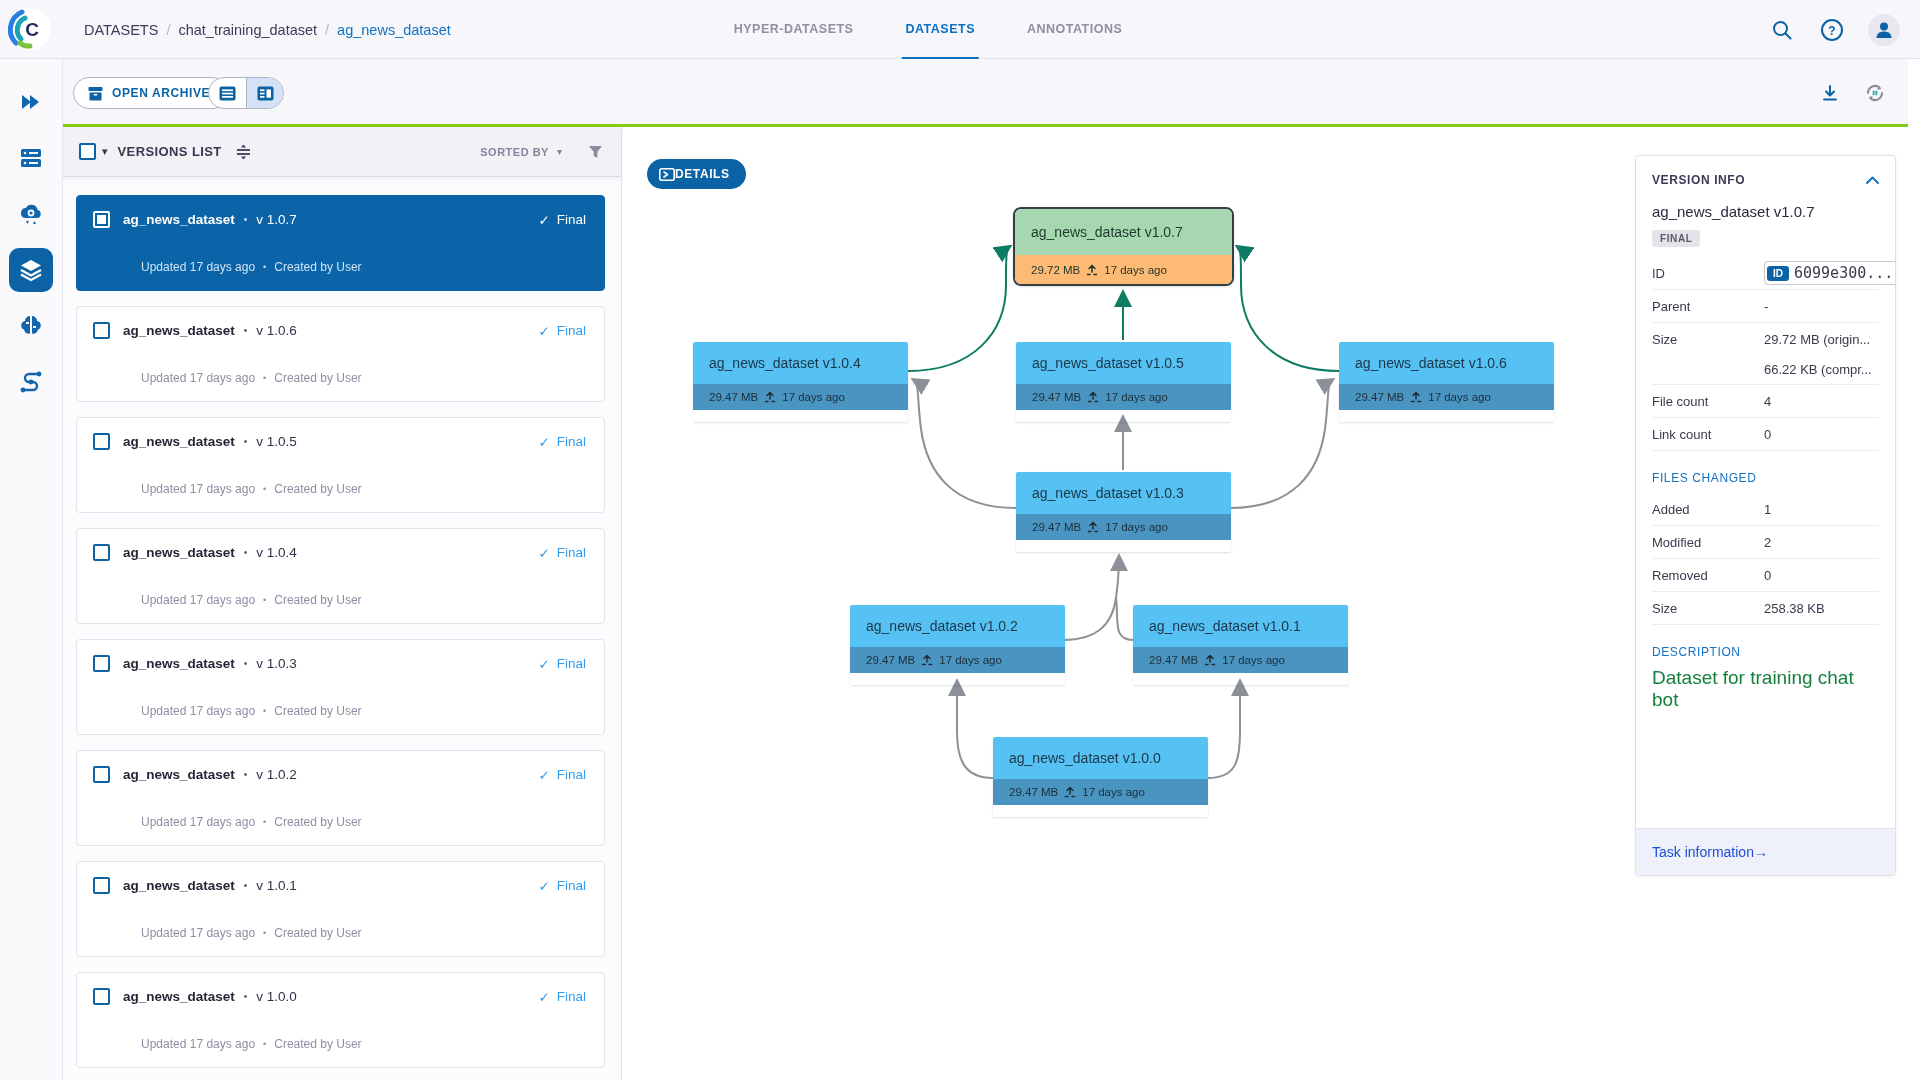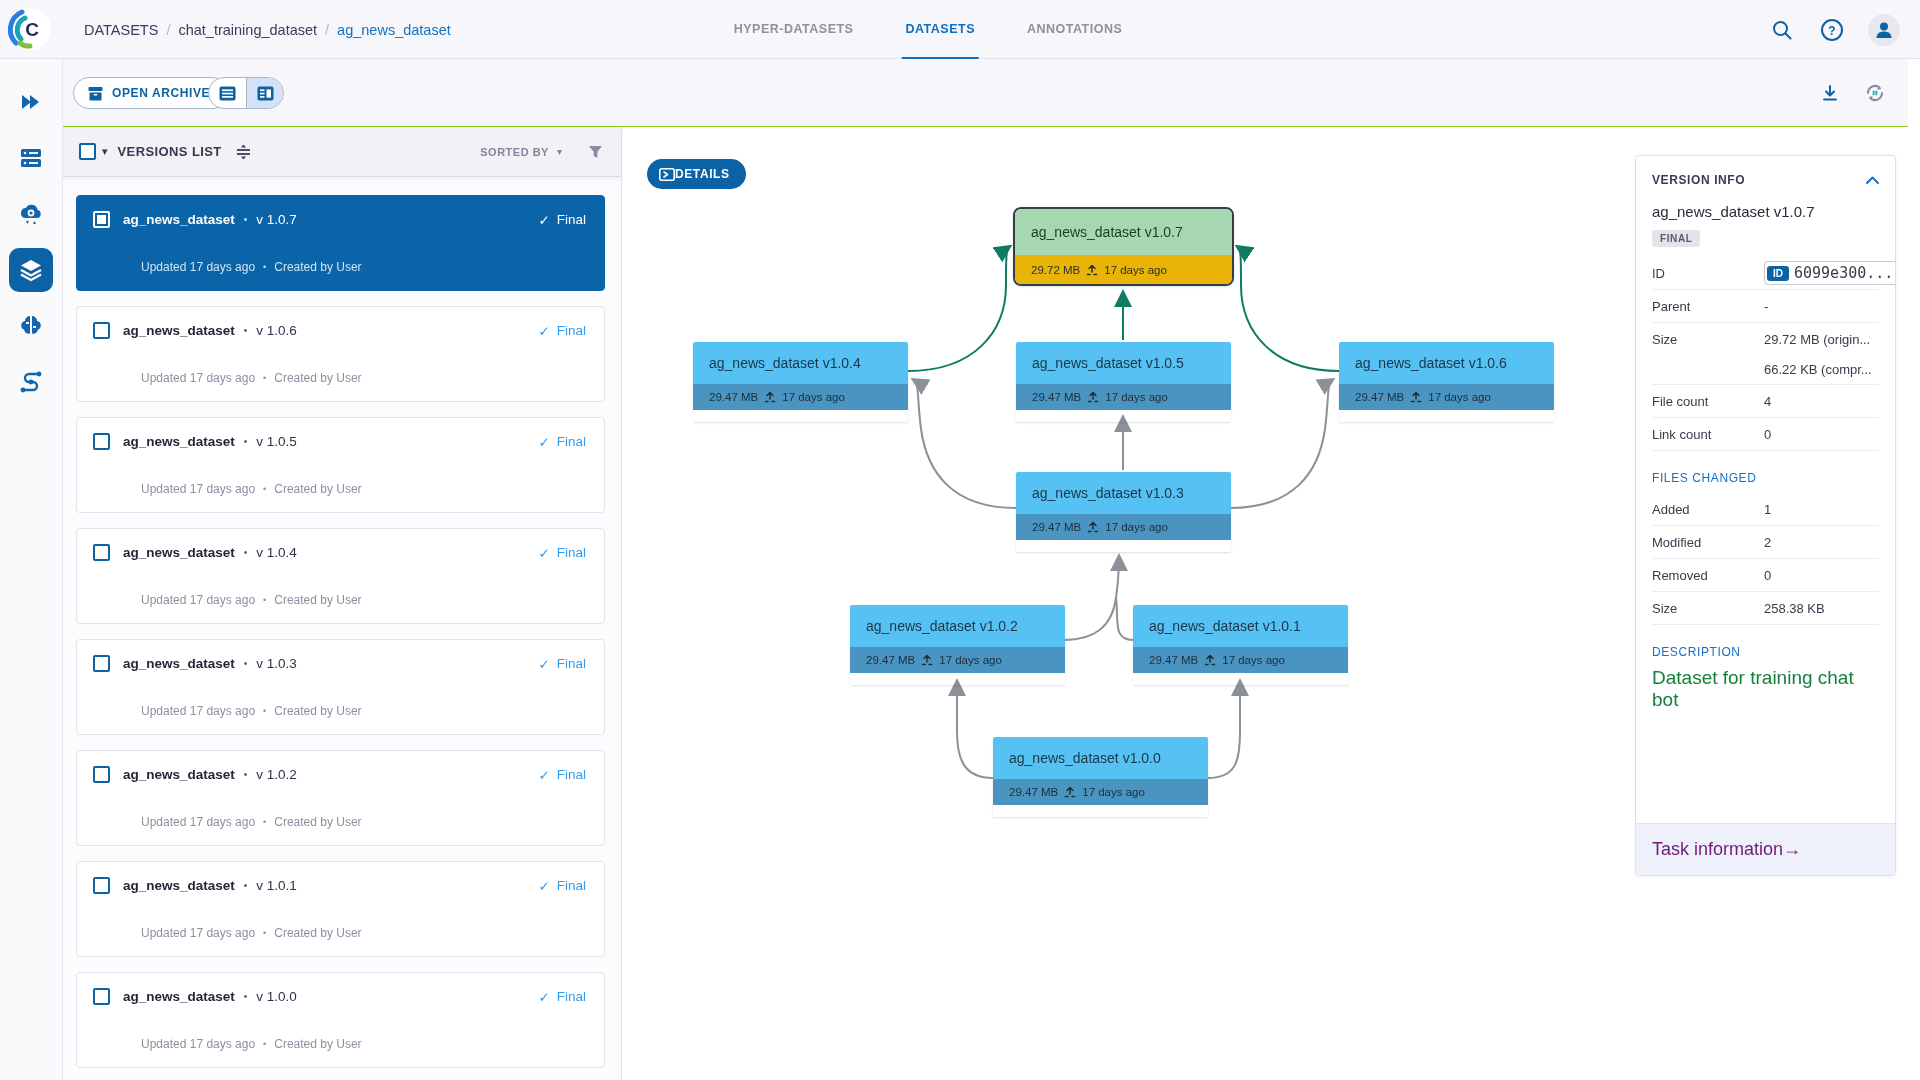--- a/index.html
+++ b/index.html
@@ -19,21 +19,21 @@
   .topbar-icons { position:absolute; right:20px; top:0; height:59px; display:flex; align-items:center; gap:22px; }
   .tb-icon { width:28px; height:28px; display:flex; align-items:center; justify-content:center; cursor:pointer; }
   .avatar { width:32px; height:32px; border-radius:50%; background:#e7e7f0; display:flex; align-items:center; justify-content:center; cursor:pointer; }
 
   
   .sidebar { position:absolute; left:0; top:59px; width:63px; bottom:0; background:#fafafd; border-right:1px solid #e6e6ef; z-index:20; }
   .side-item { position:absolute; left:50%; transform:translateX(-50%); width:44px; height:44px; display:flex; align-items:center; justify-content:center; border-radius:10px; cursor:pointer; color:#1166ad; }
   .side-item.active { background:#0b63a5; color:#fff; }
 
   
-  .toolbar { position:absolute; left:63px; top:59px; right:12px; height:68px; background:#f6f6fb; border-bottom:1px solid #84cc16; z-index:25; }
+  .toolbar { position:absolute; left:63px; top:59px; right:12px; height:68px; background:#f6f6fb; border-bottom:3px solid #84cc16; z-index:25; }
   .btn-archive { position:absolute; left:10px; top:18px; height:32px; padding:0 18px 0 14px; display:flex; align-items:center; gap:9px; background:#fff; border:1px solid #aab6c8; border-radius:16px; color:#0b63a5; font-size:12px; font-weight:bold; letter-spacing:.6px; cursor:pointer; }
   .toggle-group { position:absolute; left:145px; top:18px; height:32px; display:flex; border:1px solid #aab6c8; border-radius:16px; overflow:hidden; background:#fff; }
   .toggle-btn { width:37px; height:100%; display:flex; align-items:center; justify-content:center; cursor:pointer; color:#0b63a5; }
   .toggle-btn.active { background:#d4e1f6; }
   .toggle-btn + .toggle-btn { border-left:1px solid #aab6c8; }
   .toolbar-right { position:absolute; right:22px; top:18px; height:32px; display:flex; align-items:center; gap:24px; }
   .tr-icon { cursor:pointer; display:flex; }
 
   
   .vpanel { position:absolute; left:63px; top:127px; width:559px; bottom:0; background:#fcfcfe; border-right:1px solid #e4e4ec; z-index:10; }
@@ -67,41 +67,41 @@
   .main { position:absolute; left:622px; top:127px; right:0; bottom:0; background:#fff; }
   .btn-details { position:absolute; left:25px; top:32px; height:30px; padding:0 16px 0 12px; display:flex; align-items:center; background:#0b63a5; color:#fff; border-radius:15px; font-size:12px; font-weight:bold; letter-spacing:.6px; cursor:pointer; z-index:5; }
   .edges { position:absolute; left:0; top:0; pointer-events:none; }
   .gnode { position:absolute; width:215px; height:80px; border-radius:2px; overflow:hidden; cursor:pointer; box-shadow:0 1px 2px rgba(30,50,70,.15); }
   .gnode .nt { height:42px; display:flex; align-items:center; padding:0 16px; font-size:14px; color:#1c3649; }
   .gnode .nf { height:26px; display:flex; align-items:center; gap:6px; padding:0 16px; font-size:11.5px; color:#1d2e38; }
   .gnode.blue .nt { background:#56c1f3; }
   .gnode.blue .nf { background:#4a94c1; }
   .gnode.green { width:221px; height:79px; border:2px solid #323f47; border-radius:8px; }
   .gnode.green .nt { height:46px; background:#a6d7b0; color:#1e3a2b; }
-  .gnode.green .nf { height:29px; background:#eab308; color:#1e3228; }
+  .gnode.green .nf { height:29px; background:#fdba74; color:#1e3228; }
 
   
   .ipanel { position:absolute; right:24px; top:28px; width:261px; height:721px; background:#fff; border:1px solid #dfdfe9; border-radius:4px; box-shadow:0 1px 4px rgba(40,40,80,.05); display:flex; flex-direction:column; }
   .ip-head { display:flex; align-items:center; justify-content:space-between; padding:17px 16px 10px 16px; }
   .ip-head-title { font-size:12px; font-weight:bold; letter-spacing:.6px; color:#3a3a55; }
   .ip-chevron { color:#1373c4; cursor:pointer; display:flex; }
   .ip-body { flex:1; padding:6px 16px 0 16px; overflow:hidden; }
   .ip-title { font-size:15px; color:#2b2b3d; margin-bottom:8px; }
   .ip-badge { display:inline-block; background:#e3e3e9; color:#5a5a6c; font-size:10px; font-weight:bold; letter-spacing:.6px; padding:3px 8px; border-radius:3px; margin-bottom:10px; }
   .ip-row { display:flex; align-items:center; min-height:33px; border-bottom:1px solid #ebebf2; font-size:13px; color:#3a3a4c; }
   .ip-row.no-border { border-bottom:none; }
   .ip-label { width:112px; flex:none; }
   .ip-value { flex:1; }
   .id-chip { display:inline-flex; align-items:center; gap:5px; border:1px solid #c9c9d6; border-radius:4px; padding:2px 5px 2px 2px; cursor:pointer; }
   .id-tag { background:#0b63a5; color:#fff; font-size:10px; font-weight:bold; padding:2px 6px; border-radius:3px; }
   .id-text { font-family:"DejaVu Sans Mono",monospace; font-size:15px; color:#3a3a4c; }
   .ip-section { font-size:12px; font-weight:normal; letter-spacing:.6px; color:#1371c3; margin:20px 0 8px 0; }
   .ip-desc { font-size:19px; color:#15803d; margin-top:4px; }
   .ip-footer { border-top:1px solid #dfe3ef; background:#eef1f9; padding:15px 16px; border-radius:0 0 4px 4px; }
-  .ip-link { color:#701a75; font-size:18px; cursor:pointer; display:flex; align-items:center; }
+  .ip-link { color:#1d4ed8; font-size:14px; cursor:pointer; display:flex; align-items:center; }
 
   svg { display:block; }
 </style>
 </head>
 <body>
 
 <div class="topbar">
   <svg class="logo" viewBox="0 0 44 44">
     <circle cx="22" cy="22" r="21" fill="#ffffff"></circle>
     <path d="M14 5 A19 19 0 0 0 8 36" fill="none" stroke="#2a7de1" stroke-width="5" stroke-linecap="round"></path>

